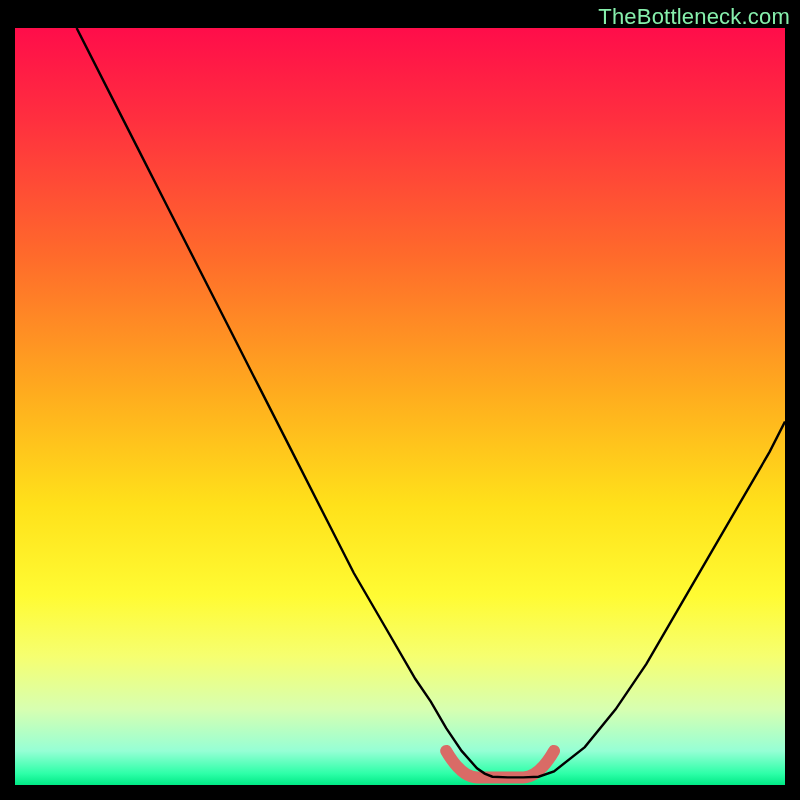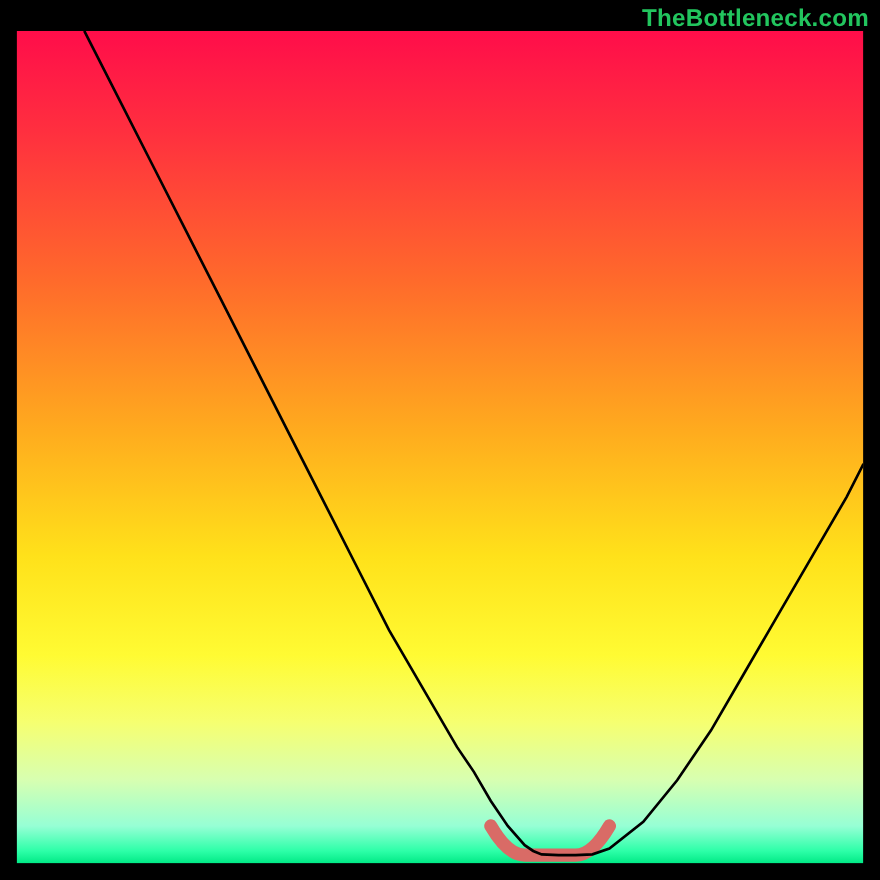--- a/index.html
+++ b/index.html
@@ -14,23 +14,23 @@
   .frame {
     position: relative;
     width: 800px;
     height: 800px;
     background: #000;
   }
   .watermark {
     position: absolute;
     top: 4px;
     right: 10px;
-    color: #22c55e;
+    color: #86efac;
     font-size: 22px;
-    font-weight: 700;
+    font-weight: 400;
     letter-spacing: 0.2px;
     z-index: 5;
     margin-left: 33px;
   }
   .plot {
     position: absolute;
     left: 15px;
     top: 28px;
     width: 770px;
     height: 757px;

